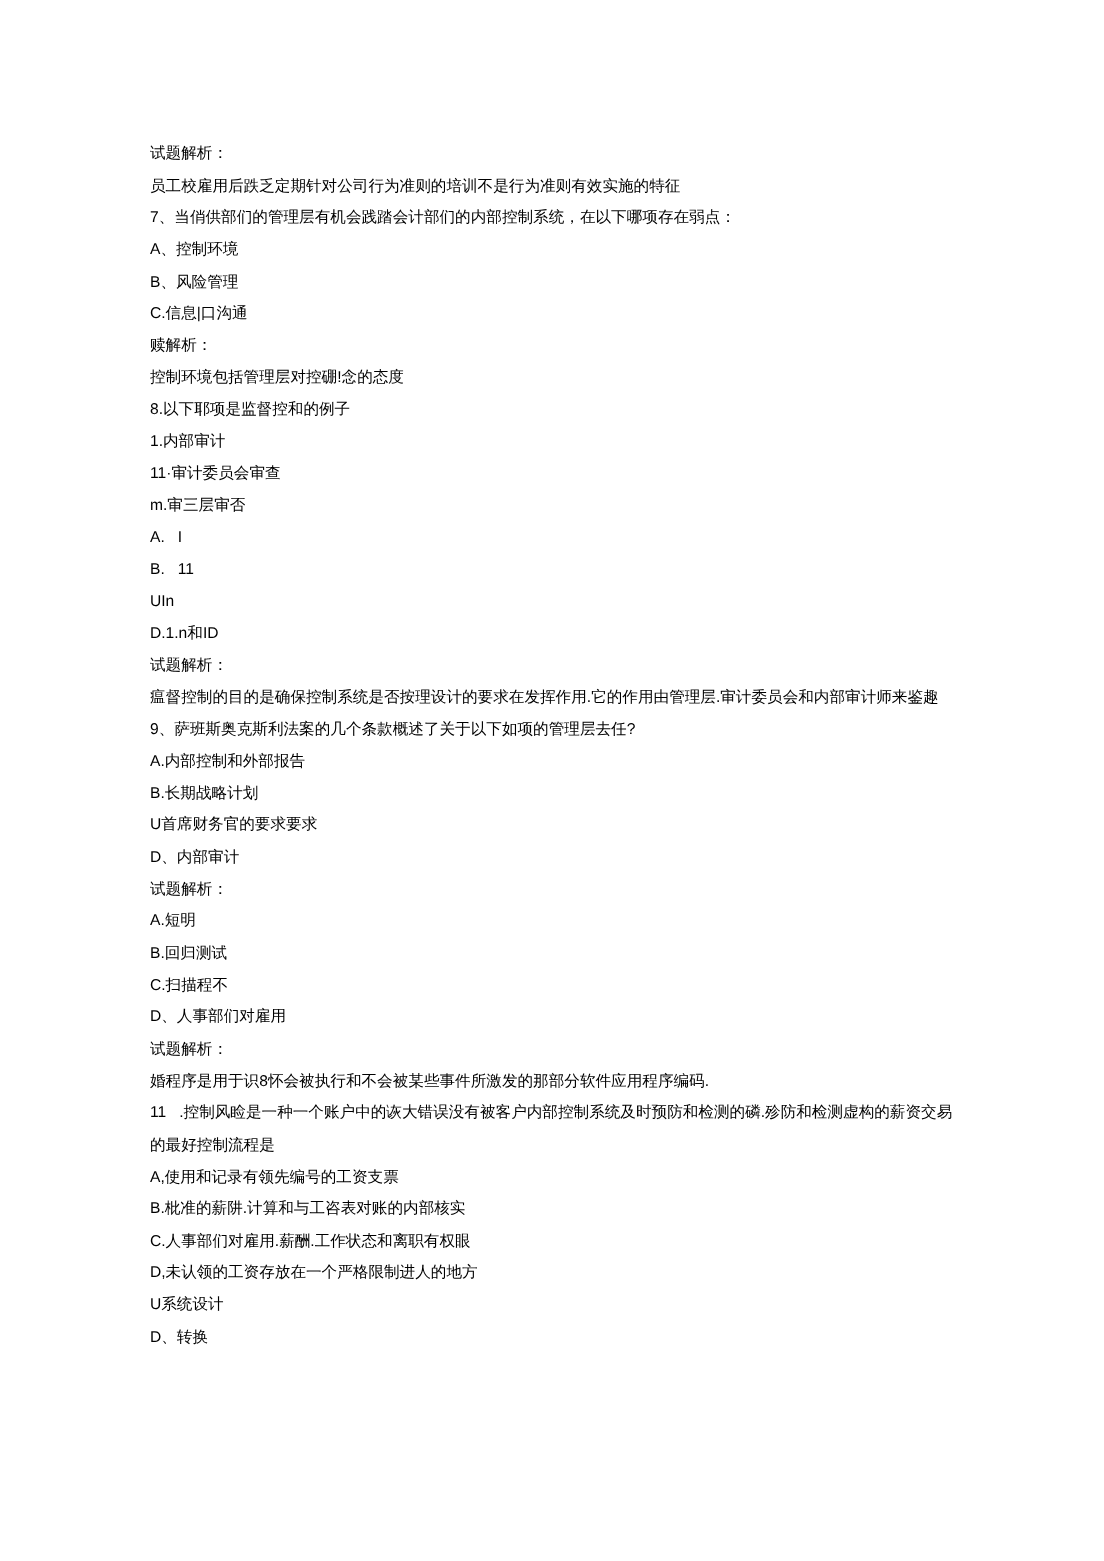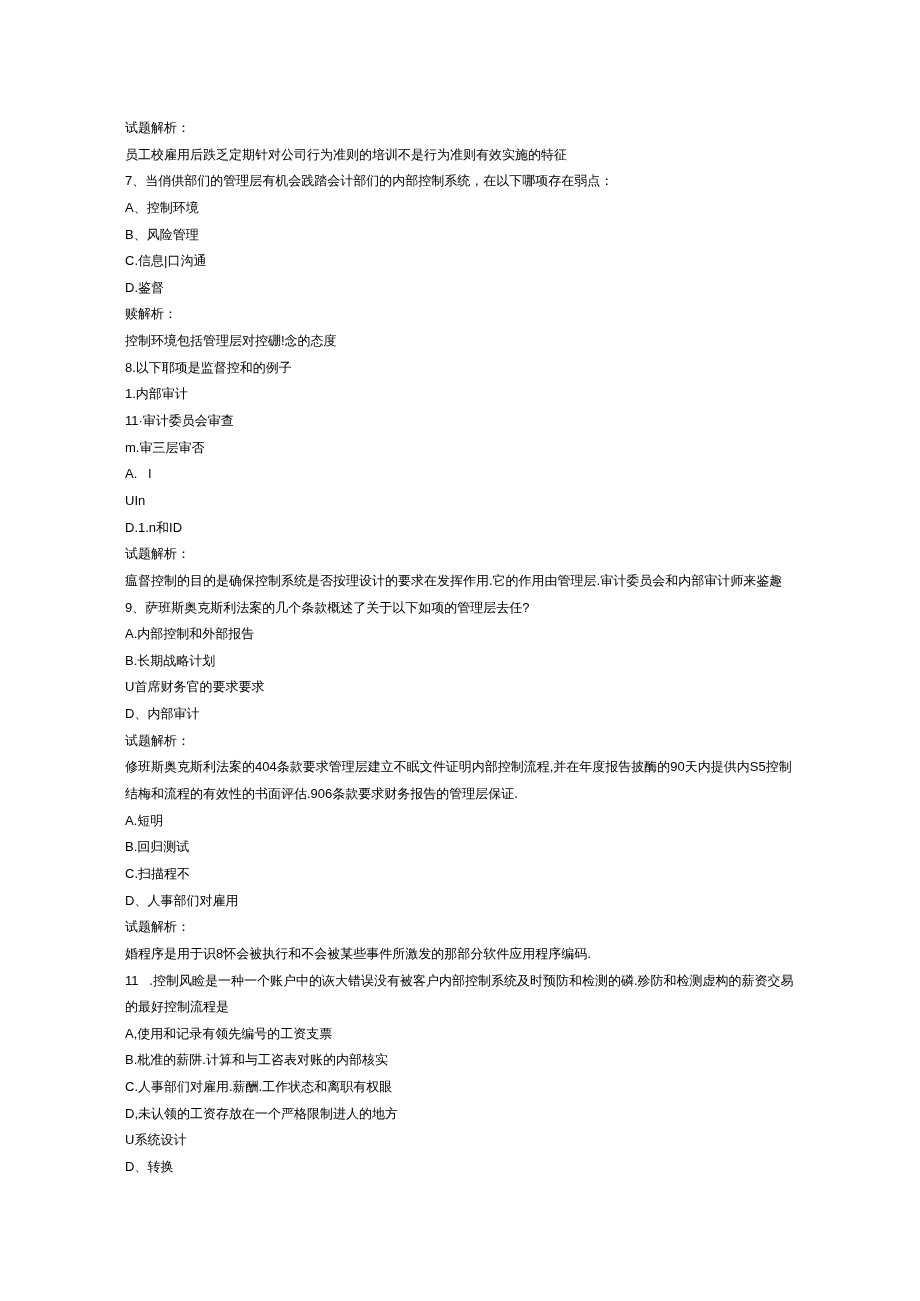--- a/index.html
+++ b/index.html
@@ -22,39 +22,38 @@
 </head>
 <body>
 
 <div class="page">
   <span class="line">试题解析：</span>
   <span class="line">员工校雇用后跌乏定期针对公司行为准则的培训不是行为准则有效实施的特征</span>
   <span class="line">7、当俏供部们的管理层有机会践踏会计部们的内部控制系统，在以下哪项存在弱点：</span>
   <span class="line">A、控制环境</span>
   <span class="line">B、风险管理</span>
   <span class="line">C.信息|口沟通</span>
-  <span class="line">D.鉴督</span>
   <span class="line">赎解析：</span>
   <span class="line">控制环境包括管理层对控硼!念的态度</span>
   <span class="line">8.以下耶项是监督控和的例子</span>
   <span class="line">1.内部审计</span>
   <span class="line">11·审计委员会审查</span>
   <span class="line">m.审三层审否</span>
   <span class="line">A.&nbsp;&nbsp;&nbsp;I</span>
+  <span class="line">B.&nbsp;&nbsp;&nbsp;11</span>
   <span class="line">UIn</span>
   <span class="line">D.1.n和ID</span>
   <span class="line">试题解析：</span>
   <span class="line">瘟督控制的目的是确保控制系统是否按理设计的要求在发挥作用.它的作用由管理层.审计委员会和内部审计师来鉴趣</span>
   <span class="line">9、萨班斯奥克斯利法案的几个条款概述了关于以下如项的管理层去任?</span>
   <span class="line">A.内部控制和外部报告</span>
   <span class="line">B.长期战略计划</span>
   <span class="line">U首席财务官的要求要求</span>
   <span class="line">D、内部审计</span>
   <span class="line">试题解析：</span>
-  <span class="line">修班斯奥克斯利法案的404条款要求管理层建立不眠文件证明内部控制流程,并在年度报告披酶的90天内提供内S5控制结梅和流程的有效性的书面评估.906条款要求财务报告的管理层保证.</span>
   <span class="line">A.短明</span>
   <span class="line">B.回归测试</span>
   <span class="line">C.扫描程不</span>
   <span class="line">D、人事部们对雇用</span>
   <span class="line">试题解析：</span>
   <span class="line">婚程序是用于识8怀会被执行和不会被某些事件所激发的那部分软件应用程序编码.</span>
   <span class="line">11&nbsp;&nbsp;&nbsp;.控制风睑是一种一个账户中的诙大错误没有被客户内部控制系统及时预防和检测的磷.殄防和检测虚构的薪资交易的最好控制流程是</span>
   <span class="line">A,使用和记录有领先编号的工资支票</span>
   <span class="line">B.枇准的薪阱.计算和与工咨表对账的内部核实</span>
   <span class="line">C.人事部们对雇用.薪酬.工作状态和离职有权眼</span>

